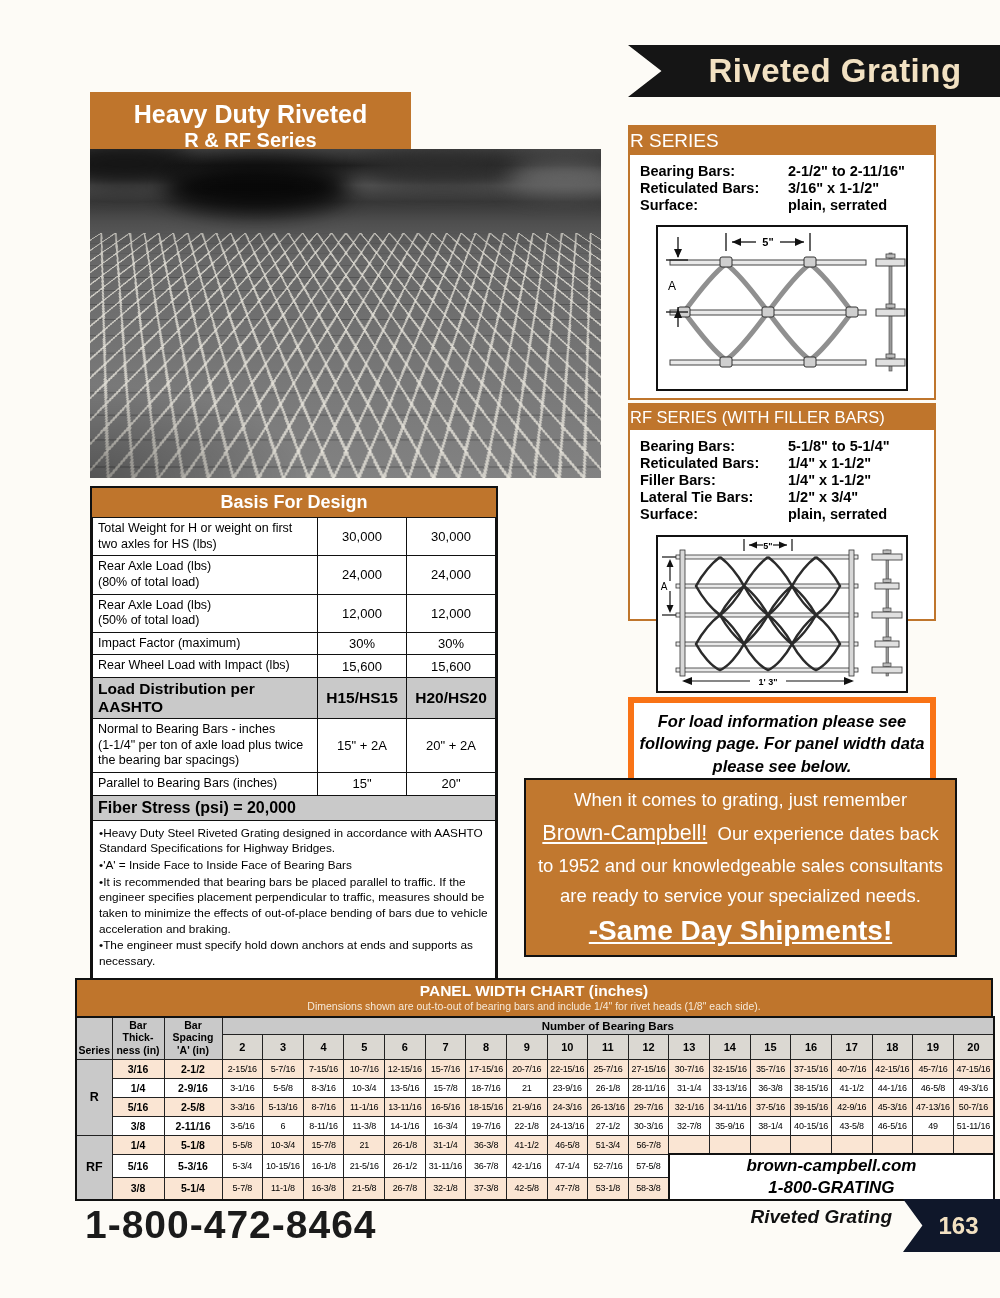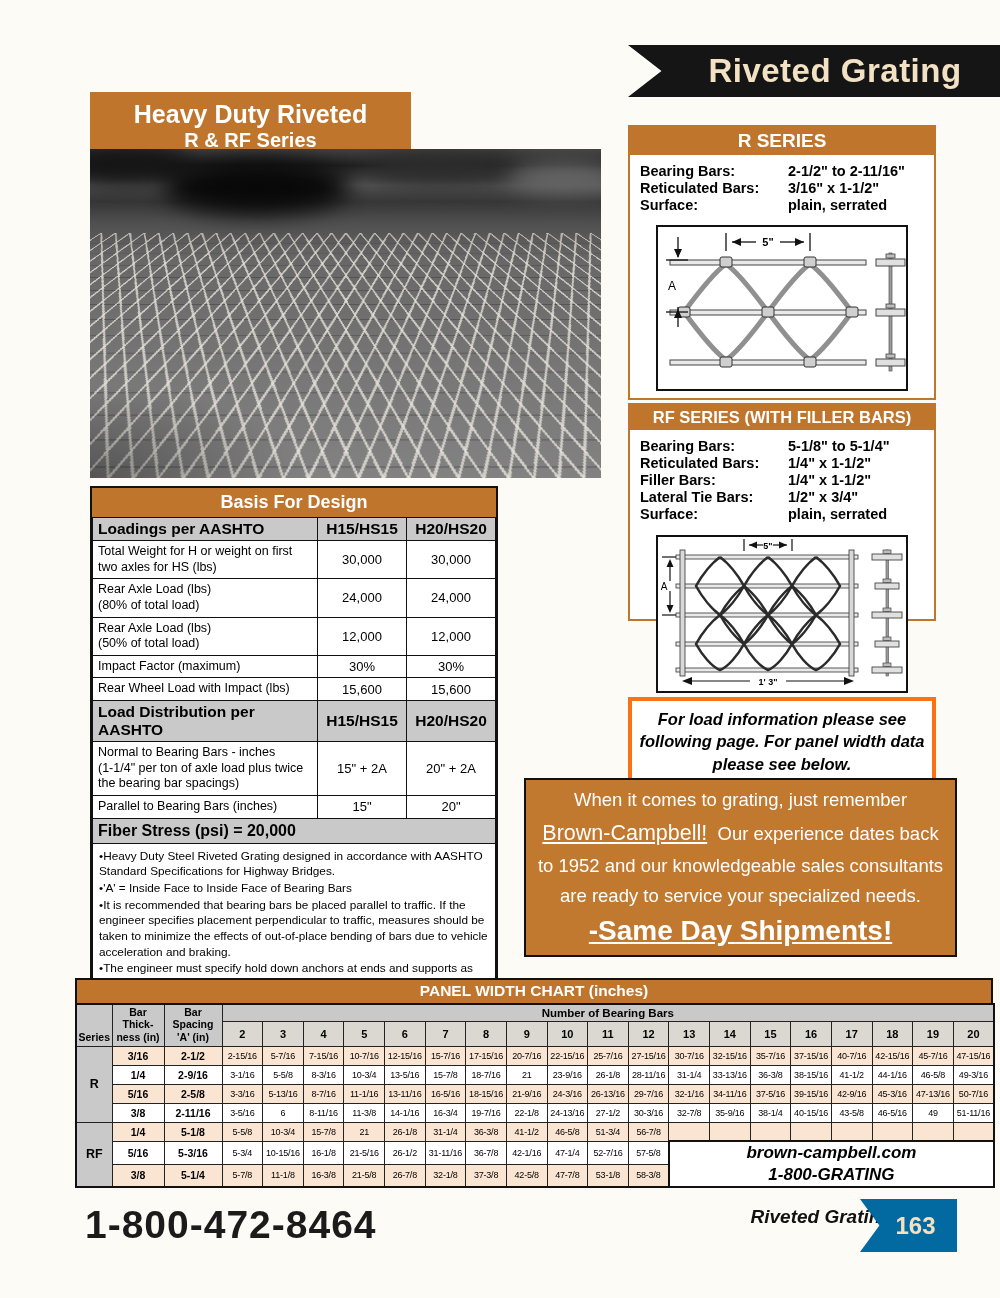--- a/index.html
+++ b/index.html
@@ -44,34 +44,34 @@
   .basis-box tr.sec td { background:#C9C9C9; font-weight:bold; font-size:15.5px; padding:2px 5px; }
   .basis-box tr.sec td.v { text-align:center; padding:2px 1px; }
   .basis-box td.lbl { font-size:12.5px; padding:3px 5px; white-space:pre-line; line-height:1.25; }
   .basis-box td.val { font-size:13px; text-align:center; width:89px; }
   .basis-box tr.fiber td { background:#C9C9C9; font-weight:bold; font-size:16px; padding:3px 5px; }
   .basis-box td.notes { font-size:11.8px; line-height:1.33; padding:5px 6px 8px 6px;margin-top:44px; }
   .basis-box td.notes div { margin-bottom:1px; }
 
   
   .series-box { position:absolute; left:628px; width:308px; border:2px solid #BF752C; background:#fff; }
-  .series-box .box-title { background:#BF752C; color:#fff; font-weight:bold; text-align:center; padding:3px 0; }
+  .series-box .box-title { background:#BF752C; color:#fff; font-weight:normal; padding:3px 0; }
   #r-box { top:125px; height:275px; }
   #r-box .box-title { font-size:19px; }
   #rf-box { top:403px; height:218px; }
   #rf-box .box-title { font-size:16.5px; }
   .specs { padding:8px 4px 2px 10px; }
   .spec-row { display:flex; }
   .spec-label { width:148px; font-weight:bold; font-size:14.5px; line-height:1.18; }
   .spec-value { font-weight:bold; font-size:14.5px; line-height:1.18; }
   .diagram { border:2px solid #111; background:#fff; margin:9px auto 0 auto; width:252px; }
   svg text { font-family:"Liberation Sans",sans-serif; }
 
   
-  .note-box { position:absolute; left:628px; top:697px; width:308px; border:4px solid #f97316; background:#fff;
+  .note-box { position:absolute; left:628px; top:697px; width:308px; border:6px solid #f97316; background:#fff;
     text-align:center; font-weight:bold; font-style:italic; font-size:16.5px; line-height:1.35; padding:7px 4px; }
 
   
   .promo { position:absolute; left:524px; top:778px; width:433px; height:179px; background:#C1782F; border:2px solid #111;
     color:#fff; text-align:center; display:flex; flex-direction:column; justify-content:center; gap:6px; padding:4px 8px; }
   .promo .pl { font-size:18.5px; line-height:1.35; }
   .promo .brand { font-size:21.5px; text-decoration:underline; }
   .promo .closing { font-size:28px; font-weight:bold; text-decoration:underline; }
 
   
@@ -89,21 +89,21 @@
   .chart td.v { font-size:9px; letter-spacing:-.2px; }
   .chart td.b { font-size:10.5px; font-weight:bold; }
   .chart tr.peach td { background:#FAE5D3; }
   .chart td.empty { background:#fff; }
   .chart td.promo-cell { background:#fff; font-weight:bold; font-style:italic; font-size:17px; line-height:1.3;
     border:2px solid #111; }
 
   
   .footer-phone { position:absolute; left:85px; top:1203px; font-size:39px; font-weight:bold; color:#1b1b1b; letter-spacing:1px; }
   .footer-tag { position:absolute; left:700px; top:1206px; width:192px; text-align:right; font-size:19px; font-weight:bold; font-style:italic; color:#111; }
-  .page-banner { position:absolute; left:860px; top:1199px; width:97px; height:53px; background:#0369a1;
+  .page-banner { position:absolute; left:903px; top:1199px; width:97px; height:53px; background:#0f172a;
     clip-path:polygon(0 0,100% 0,100% 100%,0 100%,20% 50%);
     display:flex; align-items:center; justify-content:center; padding-left:14px; }
   .page-banner span { color:#F2E1C2; font-size:24px; font-weight:bold; }
 </style>
 </head>
 <body>
 
 <div id="page">
 
   <div class="top-banner">
@@ -121,25 +121,20 @@
     <div class="blob b1"></div>
     <div class="blob b2"></div>
     <div class="blob b4"></div>
     <div class="shade"></div>
   </div>
 
   <div class="basis-box">
     <div class="basis-title">Basis For Design</div>
     <table>
         <tbody>
-          <tr class="sec">
-            <td>Loadings per AASHTO</td>
-            <td class="v">H15/HS15</td>
-            <td class="v">H20/HS20</td>
-          </tr>
           <tr>
             <td class="lbl">Total Weight for H or weight on first two axles for HS (lbs)</td>
             <td class="val">30,000</td>
             <td class="val">30,000</td>
           </tr>
           <tr>
             <td class="lbl">Rear Axle Load (lbs)
 (80% of total load)</td>
             <td class="val">24,000</td>
             <td class="val">24,000</td>
@@ -365,20 +360,21 @@
     <div class="pl">When it comes to grating, just remember</div>
     <div class="pl"><span class="brand">Brown-Campbell!</span>&nbsp; <span>Our experience dates back</span></div>
     <div class="pl">to 1952 and our knowledgeable sales consultants</div>
     <div class="pl">are ready to service your specialized needs.</div>
     <div class="closing">-Same Day Shipments!</div>
   </div>
 
   <div class="chart">
     <div class="chart-title">
       <div class="t">PANEL WIDTH CHART (inches)</div>
+      <div class="s">Dimensions shown are out-to-out of bearing bars and include 1/4" for rivet heads (1/8" each side).</div>
     </div>
     <table>
       <colgroup id="chart-cols">
           <col style="width: 36px;">
           <col style="width: 52px;">
           <col style="width: 58px;">
           <col style="width: 40.6316px;">
           <col style="width: 40.6316px;">
           <col style="width: 40.6316px;">
           <col style="width: 40.6316px;">

